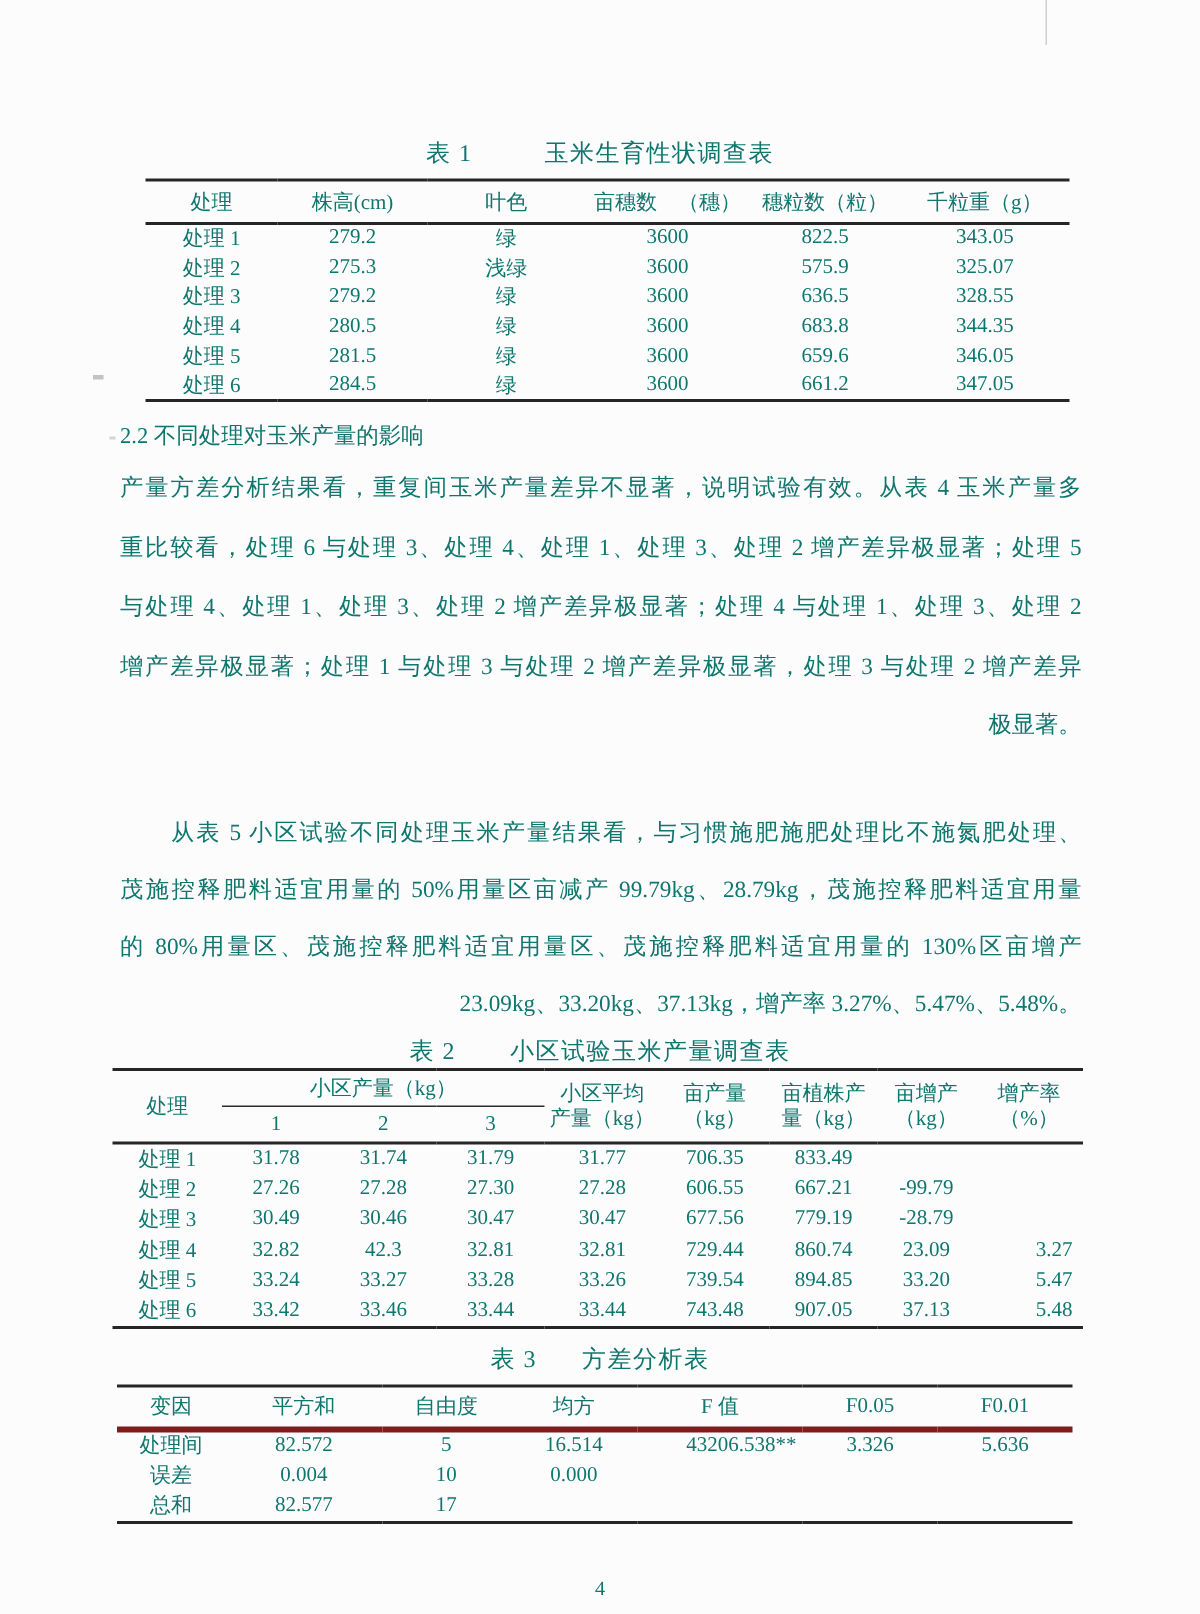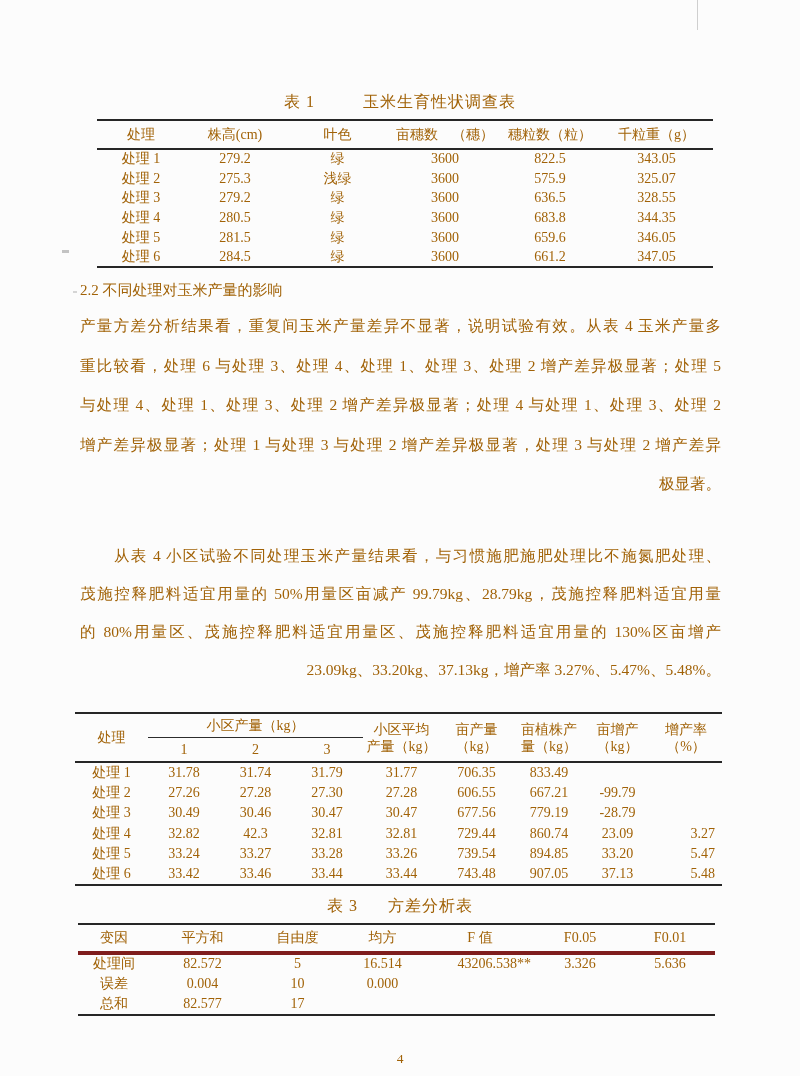--- a/index.html
+++ b/index.html
@@ -2,21 +2,21 @@
 <html><head>
 <meta charset="utf-8">
 <style>
   html,body{margin:0;padding:0;background:#e8e8e8;}
   .page{
     position:relative;
     width:800px;height:1076px;
     margin:0 auto;
     background:#fcfcfc;
     font-family:"Liberation Serif","DejaVu Serif",serif;
-    color:#a16207;
+    color:#0f766e;
     overflow:hidden;
   }
   
   .artifact-vline{position:absolute;left:697px;top:0;width:1px;height:30px;background:rgba(170,170,170,.55);}
   .artifact-dash{position:absolute;left:62px;top:250px;width:7px;height:3px;background:rgba(110,110,110,.4);}
   .artifact-speck{position:absolute;left:73px;top:291px;width:4px;height:2px;background:rgba(140,140,140,.35);}
   
   .tbl-title{position:absolute;left:0;width:800px;text-align:center;font-size:16px;letter-spacing:1px;white-space:nowrap;}
   .gap-t1{display:inline-block;width:48px;}
   .gap-t2{display:inline-block;width:36px;}
@@ -157,26 +157,29 @@
 
   <div class="para" id="para1">
     <div class="line">产量方差分析结果看，重复间玉米产量差异不显著，说明试验有效。从表 4 玉米产量多</div>
     <div class="line">重比较看，处理 6 与处理 3、处理 4、处理 1、处理 3、处理 2 增产差异极显著；处理 5</div>
     <div class="line">与处理 4、处理 1、处理 3、处理 2 增产差异极显著；处理 4 与处理 1、处理 3、处理 2</div>
     <div class="line">增产差异极显著；处理 1 与处理 3 与处理 2 增产差异极显著，处理 3 与处理 2 增产差异</div>
     <div class="line last">极显著。</div>
   </div>
 
   <div class="para" id="para2">
-    <div class="line indent">从表 4 小区试验不同处理玉米产量结果看，与习惯施肥施肥处理比不施氮肥处理、</div>
+    <div class="line indent">从表 5 小区试验不同处理玉米产量结果看，与习惯施肥施肥处理比不施氮肥处理、</div>
     <div class="line">茂施控释肥料适宜用量的 50%用量区亩减产 99.79kg、28.79kg，茂施控释肥料适宜用量</div>
     <div class="line">的 80%用量区、茂施控释肥料适宜用量区、茂施控释肥料适宜用量的 130%区亩增产</div>
     <div class="line last">23.09kg、33.20kg、37.13kg，增产率 3.27%、5.47%、5.48%。</div>
   </div>
 
+  <div class="tbl-title" style="top:691px;">
+    <span>表 2</span><span class="gap-t2"></span><span>小区试验玉米产量调查表</span>
+  </div>
 
   <table class="tbl" id="table2">
     <colgroup>
       <col style="width:73px">
         <col style="width:72px">
         <col style="width:71px">
         <col style="width:72px">
       <col style="width:77px">
         <col style="width:73px">
         <col style="width:72px">

